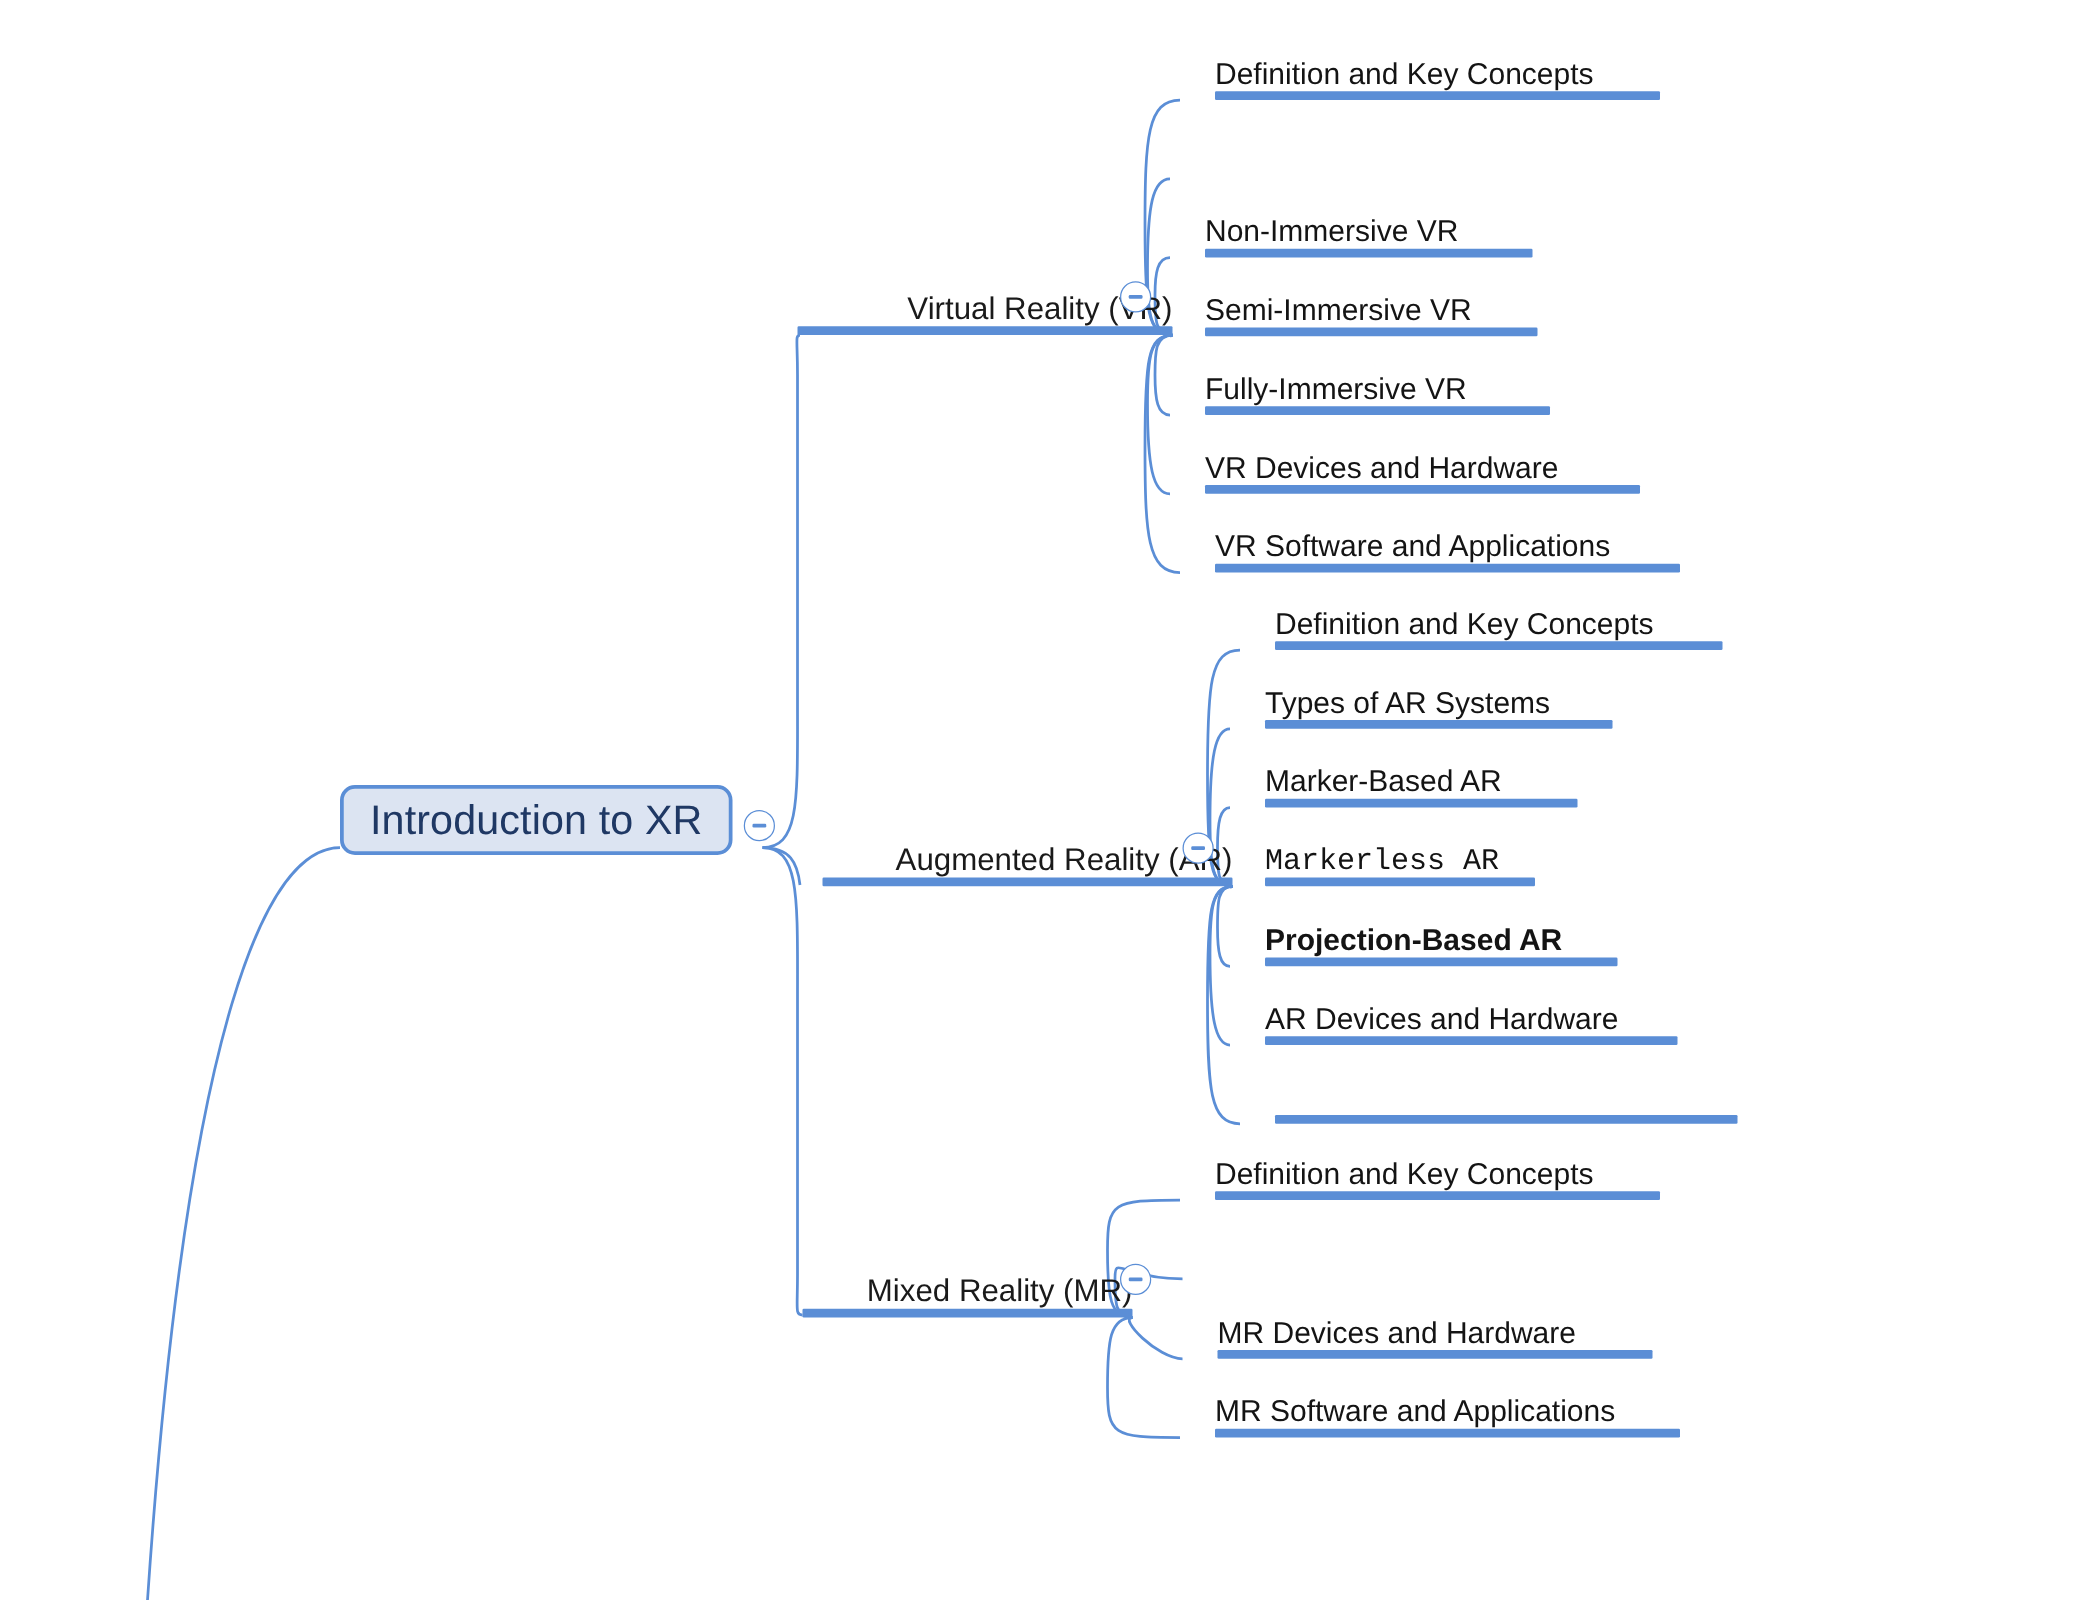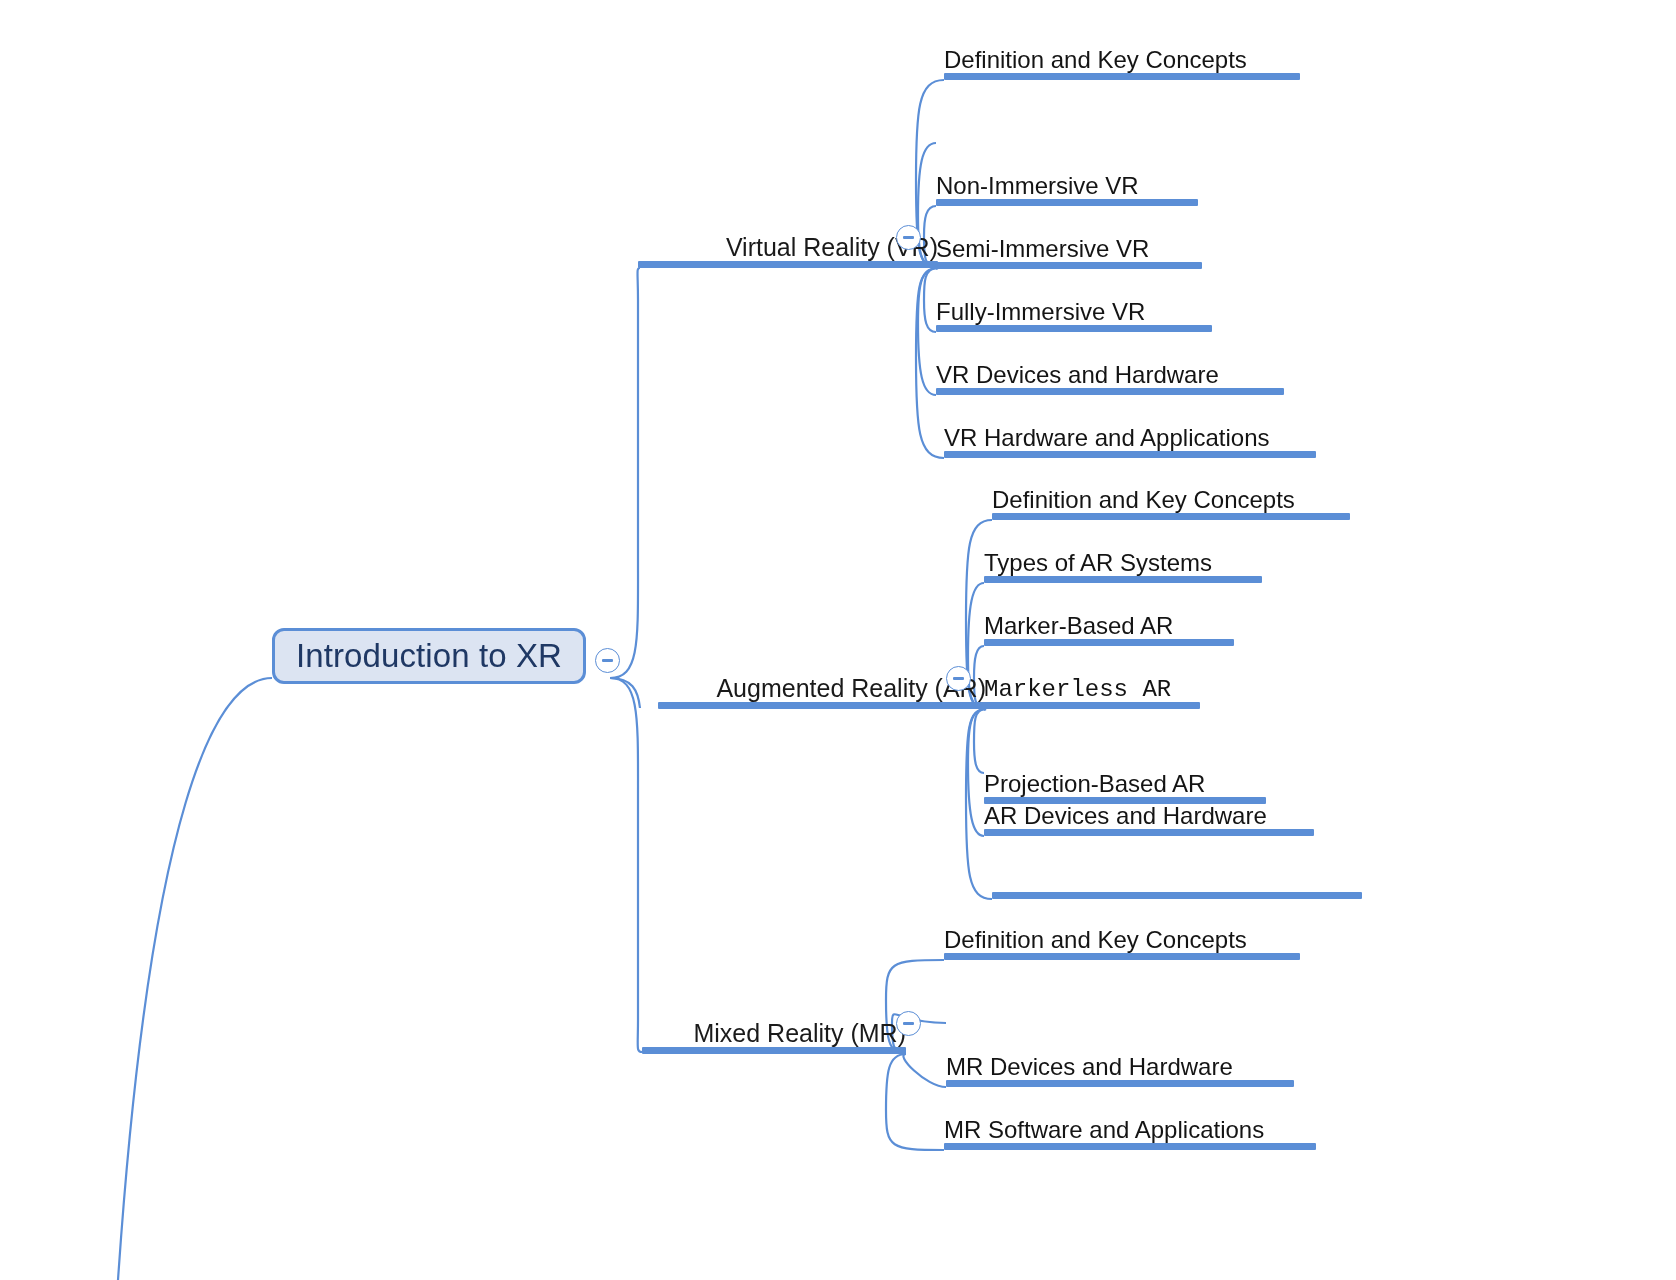--- a/index.html
+++ b/index.html
@@ -68,20 +68,21 @@
     left: 0;
     bottom: 0;
     height: 7px;
     background: #5b8ed6;
     border-radius: 1px;
   }
   
   .leaf-node {
     position: absolute;
     white-space: nowrap;
+    margin-left: 28px;
   }
   .leaf-label {
     position: absolute;
     left: 0;
     bottom: 6px;
     font-size: 24px;
     color: #141414;
     white-space: nowrap;
   }
   
@@ -175,21 +176,21 @@
   </div>
   <div class="leaf-node" style="left:936px; top:286px; width:276px; height:46px;">
     <span class="leaf-label">Fully-Immersive VR</span>
     <span class="node-bar" style="width:276px;"></span>
   </div>
   <div class="leaf-node" style="left:936px; top:349px; width:348px; height:46px;">
     <span class="leaf-label">VR Devices and Hardware</span>
     <span class="node-bar" style="width:348px;"></span>
   </div>
   <div class="leaf-node" style="left:944px; top:412px; width:372px; height:46px;">
-    <span class="leaf-label">VR Hardware and Applications</span>
+    <span class="leaf-label">VR Software and Applications</span>
     <span class="node-bar" style="width:372px;"></span>
   </div>
 
   <div class="branch-node" style="left:658px; top:663px; width:328px; height:46px;">
     <span class="branch-label">Augmented Reality (AR)</span>
     <span class="node-bar" style="width:328px;"></span>
   </div>
   <div class="toggle" style="left:946px; top:666px;">
     <span class="minus"></span>
   </div>
@@ -203,21 +204,21 @@
     <span class="node-bar" style="width:250px;"></span>
   </div>
   <div class="leaf-node" style="left:984px; top:537px; width:278px; height:46px;">
     <span class="leaf-label">Types of AR Systems</span>
     <span class="node-bar" style="width:278px;"></span>
   </div>
   <div class="leaf-node" style="left:984px; top:663px; width:216px; height:46px;font-family:Liberation Mono, monospace;">
     <span class="leaf-label">Markerless AR</span>
     <span class="node-bar" style="width:216px;"></span>
   </div>
-  <div class="leaf-node" style="left:984px; top:758px; width:282px; height:46px;">
+  <div class="leaf-node" style="left:984px; top:727px; width:282px; height:46px;font-weight:bold;">
     <span class="leaf-label">Projection-Based AR</span>
     <span class="node-bar" style="width:282px;"></span>
   </div>
   <div class="leaf-node" style="left:984px; top:790px; width:330px; height:46px;">
     <span class="leaf-label">AR Devices and Hardware</span>
     <span class="node-bar" style="width:330px;"></span>
   </div>
   <div class="leaf-node" style="left:992px; top:853px; width:370px; height:46px;">
     <span class="node-bar" style="width:370px;"></span>
   </div>

